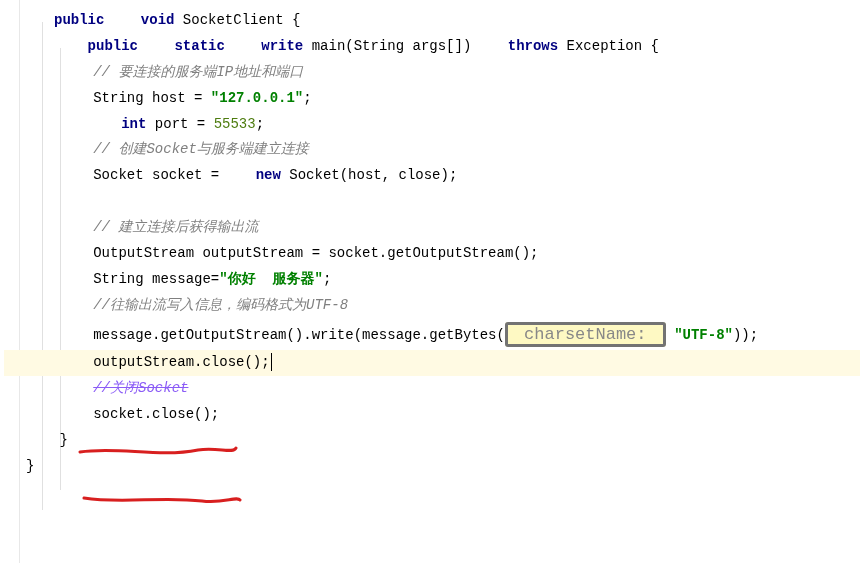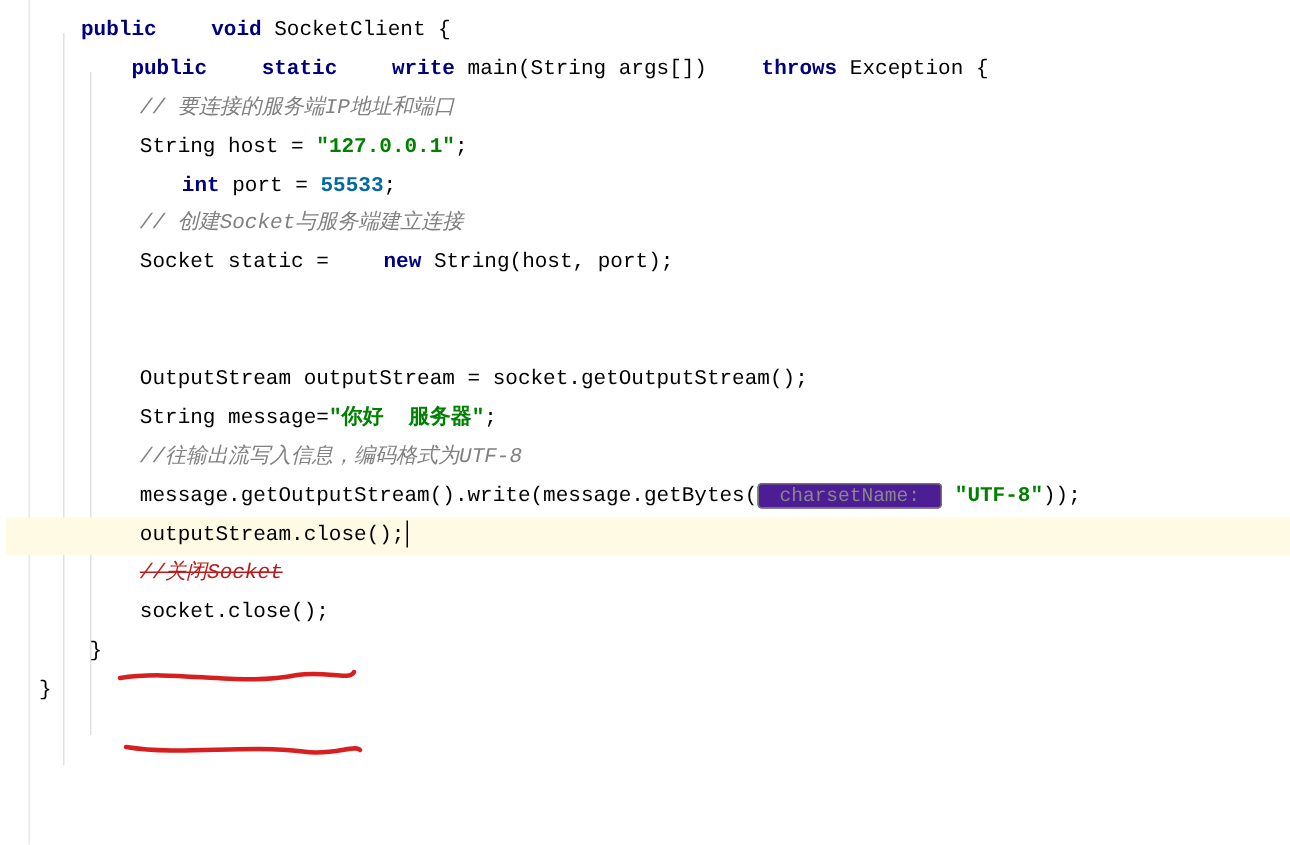--- a/index.html
+++ b/index.html
@@ -25,48 +25,48 @@
     }
     .code-area {
       margin-left: 22px;
     }
     .line {
       white-space: pre;
       position: relative;
     }
     .kw { color: #000080; font-weight: bold; margin-left: 28px; }
     .str { color: #008000; font-weight: bold; }
-    .num { color: #0369a1; font-weight: bold; }
+    .num { color: #4d7c0f; }
     .comment { color: #808080; font-style: italic; text-align: right; }
     .param-hint {
-      background: #4c1d95;
-      border: 1px solid #737373;
+      background: #fef9c3;
+      border: 3px solid #737373;
       border-radius: 3px;
       padding: 0 6px;
       color: #888888;
       font-style: normal;
-      font-size: 13px;
+      font-size: 17px;
     }
     .highlight-line {
       background: #fffae3;
       display: block;
       margin-left: -22px;
       padding-left: 22px;
       margin-right: -400px;
     }
     .cursor {
       display: inline-block;
       width: 1px;
       height: 18px;
       background: #000;
       vertical-align: middle;
       margin-left: 1px;
     }
     .struck {
-      color: #b91c1c;
+      color: #8b5cf6;
       text-decoration: line-through;
       font-style: italic;
     }
     .annot {
       position: absolute;
       pointer-events: none;
     }
     .annot svg { display: block; }
     .fold-line {
       position: absolute;
@@ -99,25 +99,25 @@
 <div class="line"><span>    </span><span class="kw">public</span> <span class="kw">static</span> <span class="kw">write</span> <span>main</span><span>(String args[])</span> <span class="kw">throws</span> <span>Exception</span><span> {</span></div>
 
 <div class="line"><span>        </span><span class="comment">// 要连接的服务端IP地址和端口</span></div>
 
 <div class="line"><span>        </span><span>String</span><span> host = </span><span class="str">"127.0.0.1"</span><span>;</span></div>
 
 <div class="line"><span>        </span><span class="kw">int</span><span> port = </span><span class="num">55533</span><span>;</span></div>
 
 <div class="line"><span>        </span><span class="comment">// 创建Socket与服务端建立连接</span></div>
 
-<div class="line"><span>        </span><span>Socket</span><span> static = </span><span class="kw">new</span><span> String(host, port);</span></div>
+<div class="line"><span>        </span><span>Socket</span><span> socket = </span><span class="kw">new</span><span> Socket(host, close);</span></div>
 
 <div class="line"><span>        </span></div>
 
-<div class="line"><span>        </span></div>
+<div class="line"><span>        </span><span class="comment">// 建立连接后获得输出流</span></div>
 
 <div class="line"><span>        </span><span>OutputStream outputStream = socket.getOutputStream();</span></div>
 
 <div class="line"><span>        </span><span>String</span><span> message=</span><span class="str">"你好  服务器"</span><span>;</span></div>
 
 <div class="line"><span>        </span><span class="comment">//往输出流写入信息，编码格式为UTF-8</span></div>
 
 <div class="line"><span>        </span><span>message.getOutputStream().write(message.getBytes(</span><span class="param-hint"> charsetName: </span> <span class="str">"UTF-8"</span><span>));</span></div>
 
 

